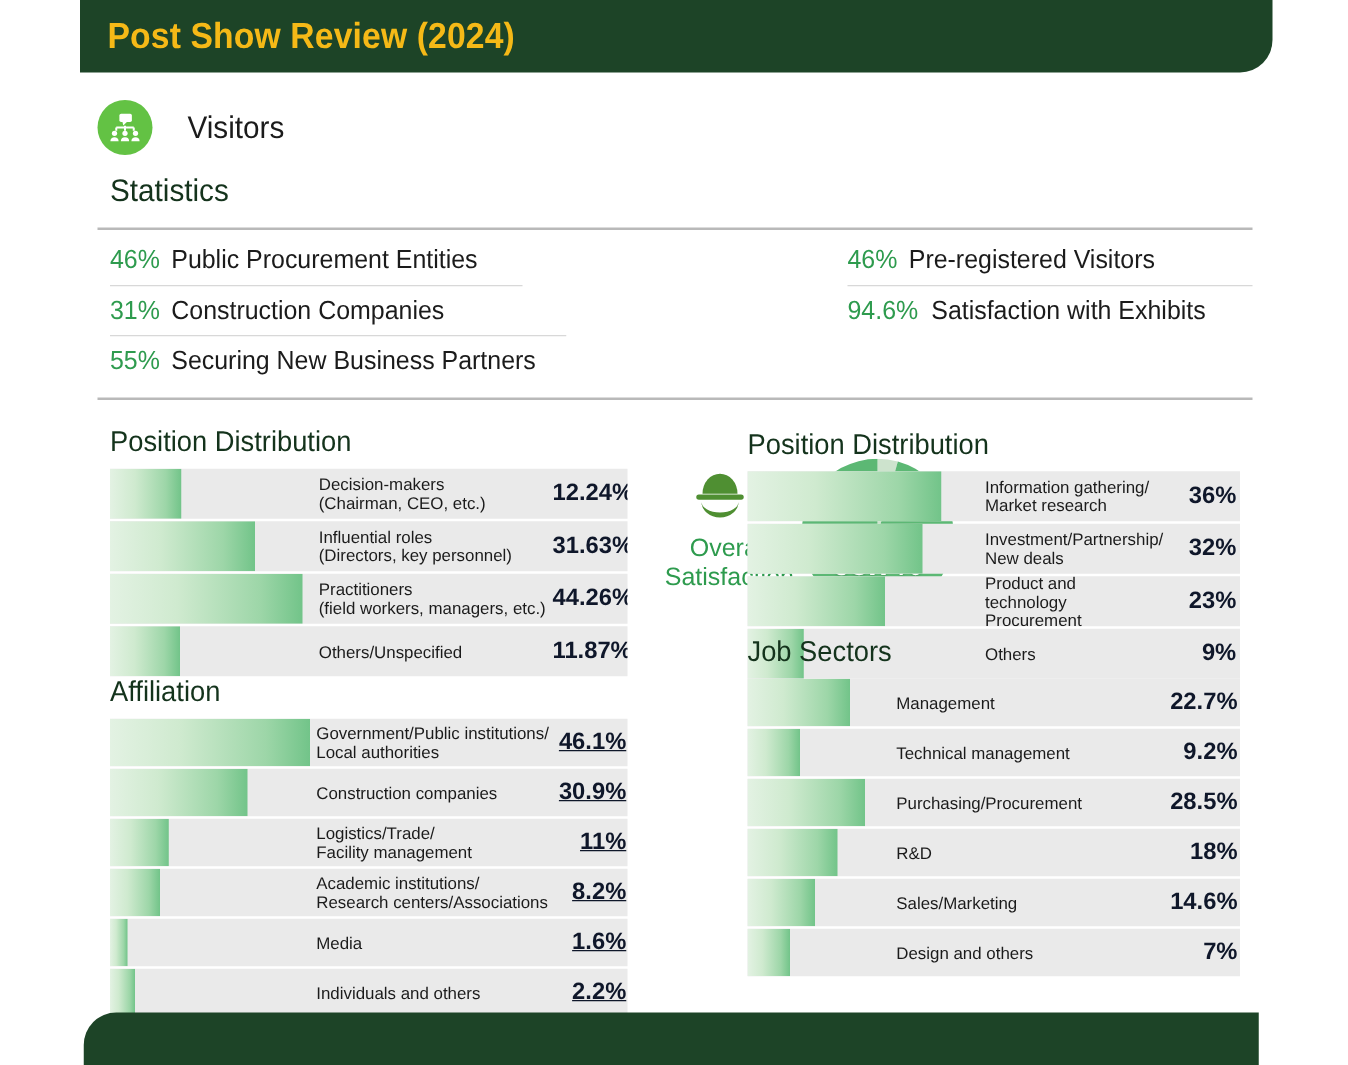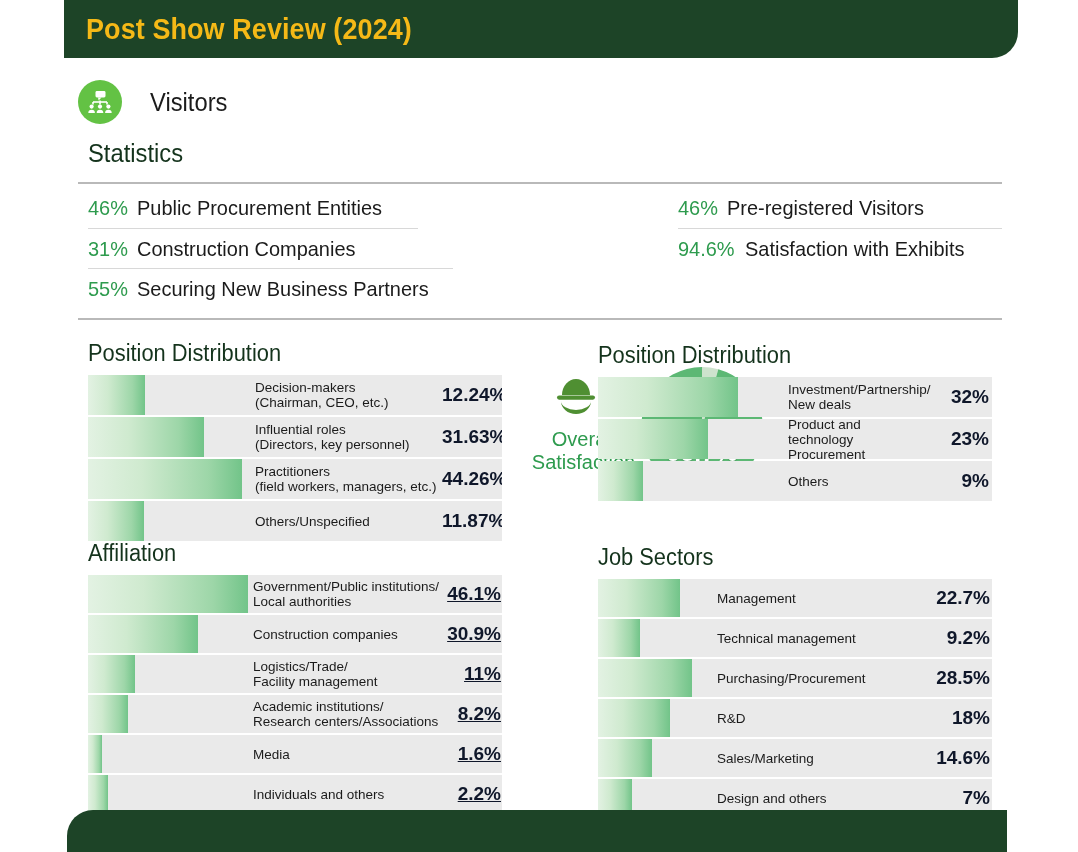--- a/index.html
+++ b/index.html
@@ -197,21 +197,21 @@
     font-weight: bold;
     font-size: 19px;
     font-family: "Liberation Sans Narrow", "Liberation Sans", sans-serif;
     text-align: right;
   }
 
   
   #panel-position-left  { left: 88px;  top: 340px; width: 414px; }
   #panel-position-right { left: 598px; top: 342px; width: 394px; }
   #panel-affiliation    { left: 88px;  top: 540px; width: 414px; }
-  #panel-jobsectors     { left: 598px; top: 544px; width: 394px; }
+  #panel-jobsectors     { left: 598px; top: 508px; width: 394px; }
 
   #panel-position-left  .row { height: 40px; justify-content: center; }
   #panel-position-right .row { height: 40px; }
   #panel-affiliation    .row { height: 38px; }
   #panel-jobsectors     .row { height: 38px; }
 
   #panel-position-left  .row .label { margin-left: 167px; width: 185px; }
   #panel-position-left  .row .value { width: 60px; padding-right: 1px; }
 
   #panel-position-right .row .label { margin-left: 190px; width: 140px; }
@@ -330,20 +330,26 @@
           <div class="label">Others/Unspecified</div>
           <div class="value">11.87%</div>
         </div>
       </div>
   </div>
 
   <div class="panel" id="panel-position-right">
     <div class="panel-title">Position Distribution</div>
     <div class="rows">
         <div class="row">
+          <div class="fill" style="width: 155px;"></div>
+          <div class="label">Information gathering/
+Market research</div>
+          <div class="value">36%</div>
+        </div>
+        <div class="row">
           <div class="fill" style="width: 140px;"></div>
           <div class="label">Investment/Partnership/
 New deals</div>
           <div class="value">32%</div>
         </div>
         <div class="row">
           <div class="fill" style="width: 110px;"></div>
           <div class="label">Product and technology
 Procurement</div>
           <div class="value">23%</div>

